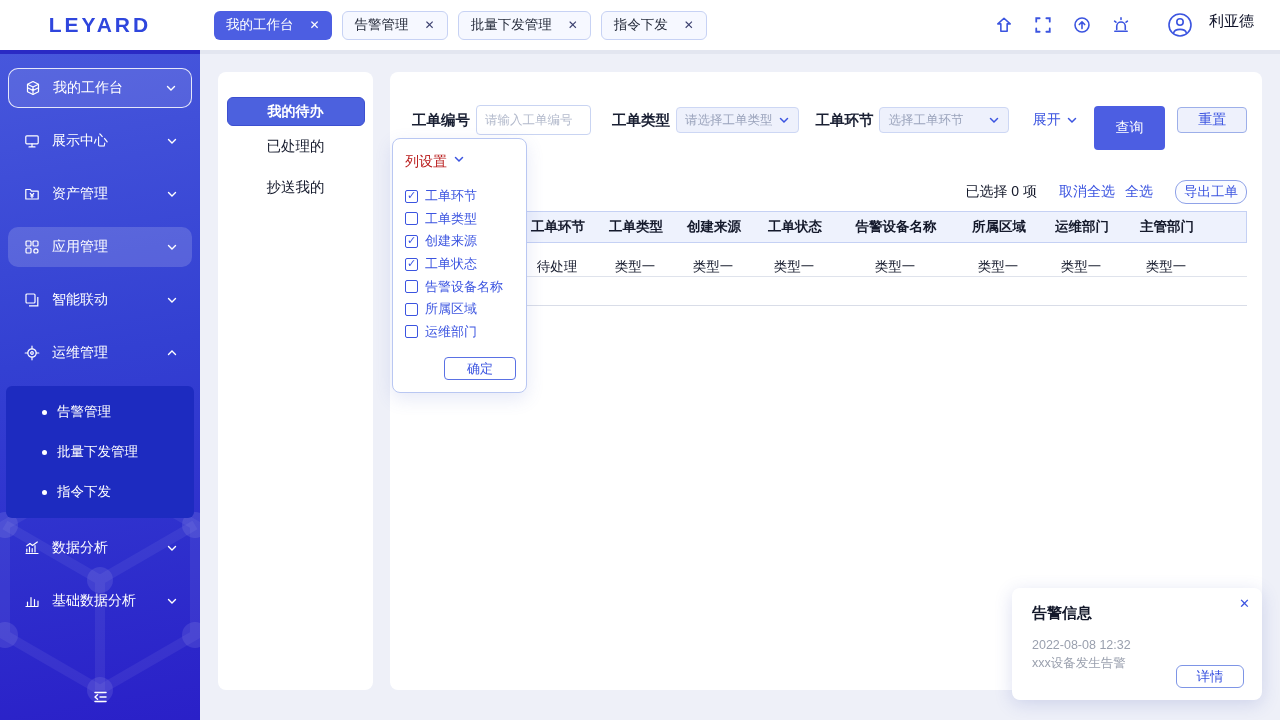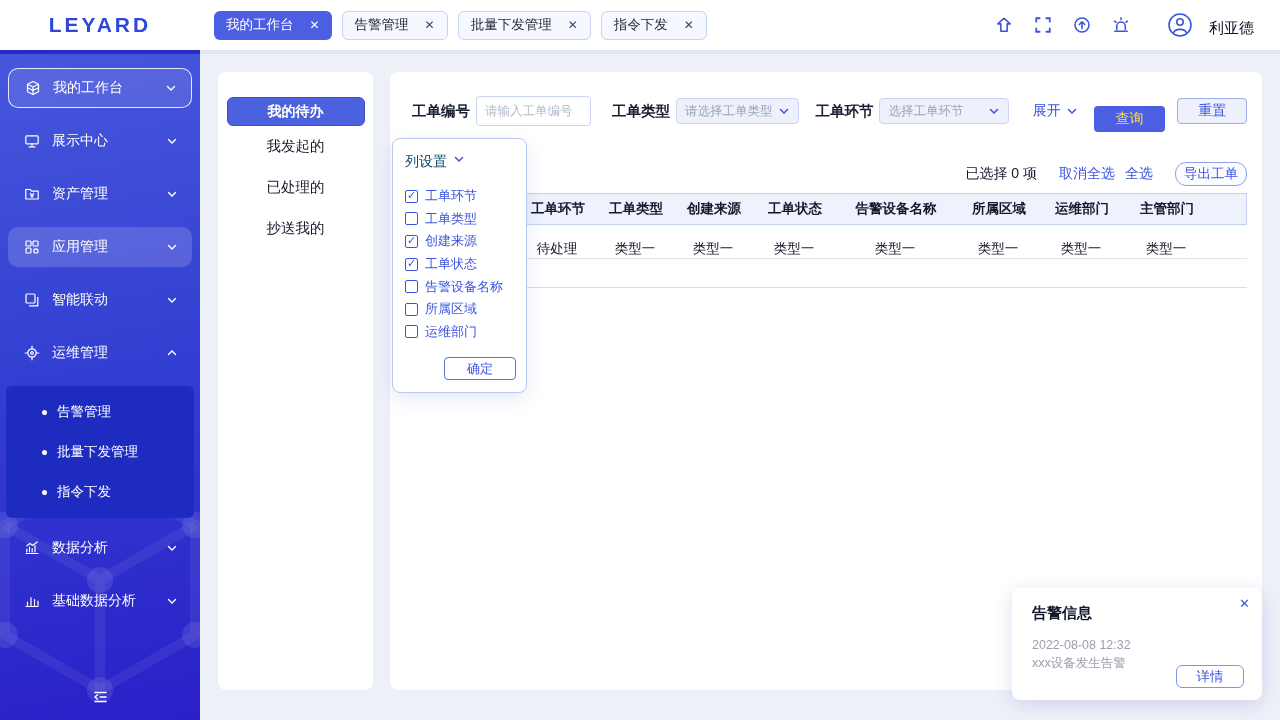--- a/index.html
+++ b/index.html
@@ -19,21 +19,21 @@
   .tabs { display:flex; gap:10px; margin-left:14px; }
   .tab { height:29px; padding:0 12px; border-radius:6px; display:flex;
     align-items:center; gap:16px; font-size:13.5px; cursor:pointer; }
   .tab .x { font-size:12px; }
   .tab.active { background:#4c5ee2; color:#fff; }
   .tab.plain { background:#f6f8ff; border:1px solid #c7d2f4; color:#262c3c; }
   .tab.plain .x { color:#3a3f6e; }
   .header-right { margin-left:auto; display:flex; align-items:center;
     gap:21px; padding-right:26px; color:#3b54e0; }
   .hicon { width:18px; height:18px; cursor:pointer; }
-  .user { display:flex; align-items:flex-end; gap:16px; margin-left:16px; cursor:pointer; }
+  .user { display:flex; align-items:flex-start; gap:16px; margin-left:16px; cursor:pointer; }
   .user-name { color:#10142a; font-size:15px; }
 
   
   .strip { position:absolute; top:50px; left:0; width:1280px; height:4px; background:#e3e6f0; z-index:39; }
   .strip-left { position:absolute; top:50px; left:0; width:200px; height:4px; background:#2a2ac4; z-index:39; }
 
   
   .sidebar { position:absolute; top:54px; left:0; width:200px; height:666px;
     background:linear-gradient(170deg,#4757dc 0%,#3340d2 45%,#2a20c8 100%);
     color:#fff; overflow:hidden; z-index:20; }
@@ -75,21 +75,21 @@
     margin-left:6px; padding:0 8px; font-size:12.5px; color:#333;
     font-family:inherit; outline:none; }
   .f-input::placeholder { color:#b3bacc; }
   .f-select { width:124px; height:26px; background:#eef1fc; border:1px solid #cdd7f4;
     border-radius:4px; margin-left:6px; padding:0 8px; font-size:12.5px;
     color:#9aa3bb; display:flex; align-items:center; justify-content:space-between;
     cursor:pointer; }
   .f-select .chev { color:#3b54e0; }
   .expand-link { color:#3b54e0; display:flex; align-items:center; gap:5px;
     margin-left:24px; cursor:pointer; white-space:nowrap; }
-  .btn-primary { width:72px; height:26px; background:#4c5ee2; color:#fde047;
+  .btn-primary { width:72px; height:44px; background:#4c5ee2; color:#ffffff;
     border:none; border-radius:4px; font-size:14px; margin-left:16px;
     cursor:pointer; font-family:inherit;margin-top:16px; }
   .btn-ghost { width:70px; height:26px; background:#eef1fc; color:#3b54e0;
     border:1px solid #9dafe9; border-radius:4px; font-size:14px; margin-left:12px;
     cursor:pointer; font-family:inherit; }
 
   
   .toolbar { display:flex; align-items:center; justify-content:flex-end;
     gap:22px; margin-top:30px; height:24px; }
   .sel-count { color:#14192b; font-size:14px; }
@@ -108,21 +108,21 @@
   .c-spacer { width:105px; }
   .c0{width:80px}.c1{width:76px}.c2{width:80px}.c3{width:82px}
   .c4{width:120px}.c5{width:86px}.c6{width:80px}.c7{width:90px}
   .tbody-row { height:34px; border-bottom:1px solid #dfe3ec; color:#14192b;align-items:flex-end; }
   .empty-row { height:29px; border-bottom:1px solid #d9dde8; }
 
   
   .col-settings { position:absolute; left:2px; top:66px; width:135px; height:255px;
     background:#fff; border:1px solid #b9c7f2; border-radius:8px;
     box-shadow:0 6px 18px rgba(80,100,200,.14); padding:14px 12px; z-index:25; }
-  .cs-title { color:#0c4a6e; font-size:14px; display:flex; 
+  .cs-title { color:#b91c1c; font-size:14px; display:flex; 
     gap:6px; cursor:pointer; }
   .cs-opts { margin-top:14px; }
   .cs-opt { display:flex; align-items:center; gap:7px; height:22.6px; cursor:pointer; }
   .cbox { width:13px; height:13px; border:1.5px solid #3b54e0; border-radius:2px;
     background:#fff; position:relative; flex:none; }
   .cbox.checked::after { content:"✓"; position:absolute; left:1px; top:-2px;
     color:#3b54e0; font-size:11px; font-weight:bold; }
   .cs-opt span.lbl { color:#3b54e0; font-size:13px; white-space:nowrap; }
   .cs-confirm { position:absolute; right:10px; bottom:12px; width:72px; height:23px;
     background:#fff; border:1px solid #5a71e4; border-radius:4px; color:#3b54e0;
@@ -310,21 +310,20 @@
   <div class="collapse-btn">
     <svg width="20" height="16" viewBox="0 0 20 16" fill="none" stroke="#fff" stroke-width="1.5" stroke-linecap="round">
         <path d="M5 3.5h11M5 12.5h11M10 8h6"></path>
         <path d="M7.5 5.8L5 8l2.5 2.2" stroke-linejoin="round"></path>
       </svg>
   </div>
 </div>
 
 <div class="panel secondary">
   <div class="todo-btn">我的待办</div>
-  <div class="side-link">我发起的</div>
   <div class="side-link">已处理的</div>
   <div class="side-link">抄送我的</div>
 </div>
 
 <div class="panel main">
 
   <div class="filter-row">
     <span class="f-label">工单编号</span>
     <input class="f-input" type="text" placeholder="请输入工单编号" style="">
     <span class="f-label" style="margin-left:21px">工单类型</span>

